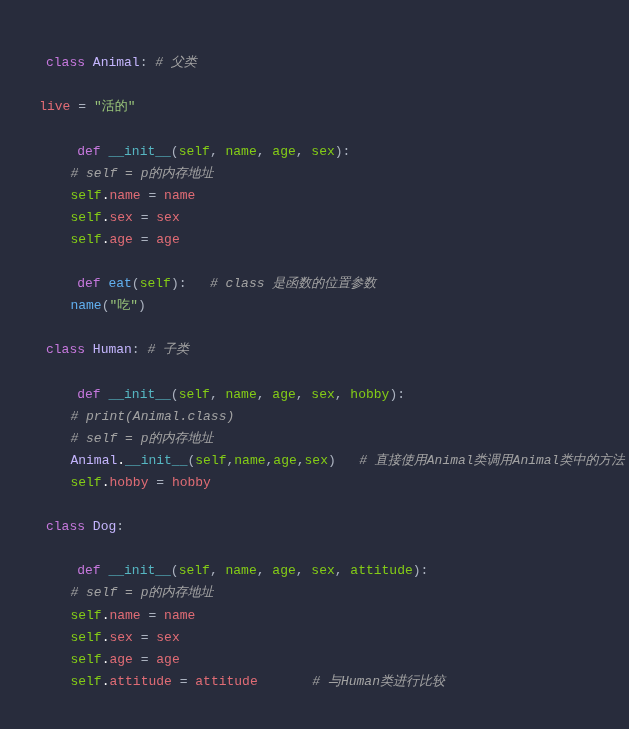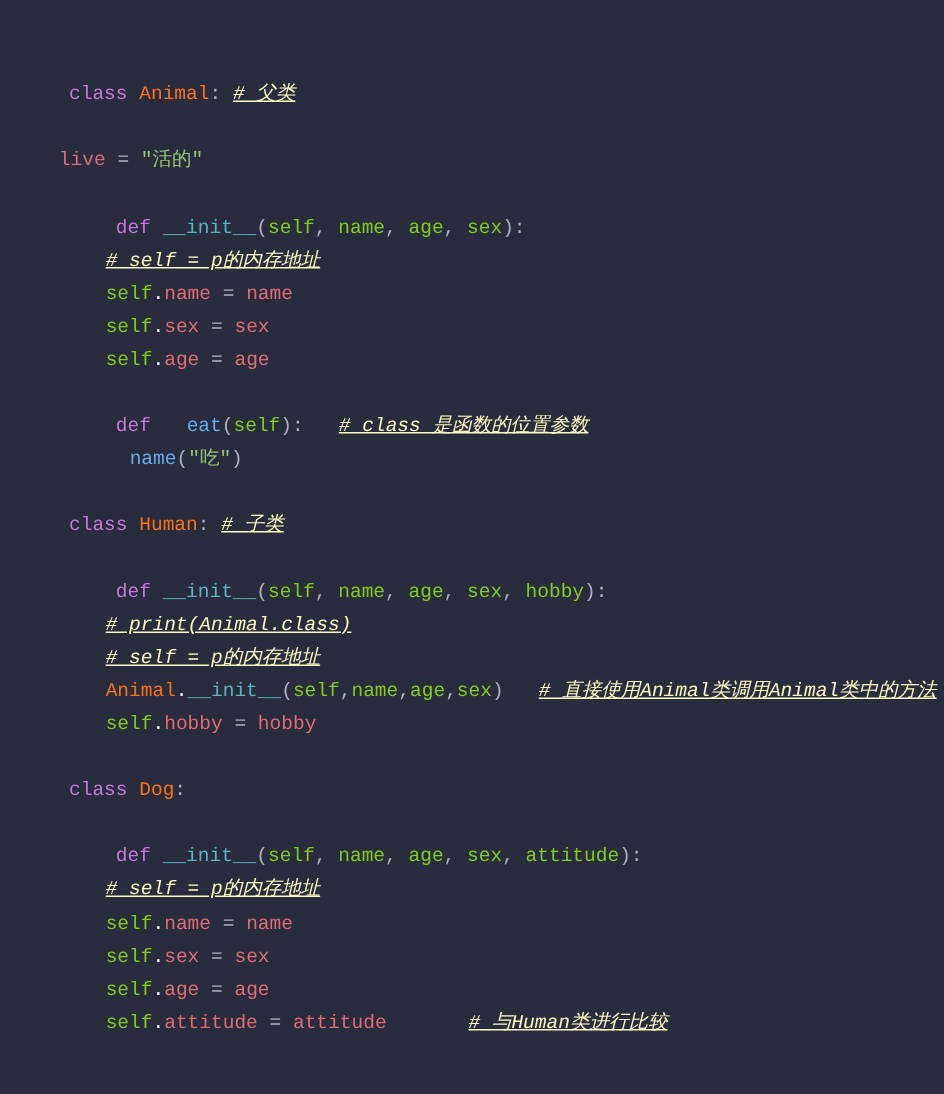--- a/index.html
+++ b/index.html
@@ -9,27 +9,27 @@
     font-size: 13px;
     line-height: 1.7;
     color: #abb2bf;
     padding: 8px;
     white-space: pre;
     width: 629px;
     height: 729px;
     overflow: hidden;
   }
   .kw { color: #c678dd; margin-left: 38px; }        
-  .name { color: #f97316; }      
-  .fn { color: #61afef; margin-left: 16px; }        
+  .name { color: #c4b5fd; }      
+  .fn { color: #61afef; }        
   .magic { color: #56b6c2; margin-top: 36px; }     
   .param { color: #84cc16; }     
   .op { color: #abb2bf; }        
   .str { color: #98c379; }       
-  .cmt { color: #fef9c3; font-style: italic; text-decoration: underline; } 
+  .cmt { color: #a3a3a3; font-style: italic; } 
   .punct { color: #abb2bf; }     
   .ident { color: #e06c75; text-align: right; }     
   .white { color: #ffffff; }     
 </style>
 </head>
 <body>
 
 <div><span class="kw">class</span> <span class="name">Animal</span><span class="punct">:</span> <span class="cmt"># 父类</span>
 
     <span class="ident">live</span> <span class="op">=</span> <span class="str">"活的"</span>

